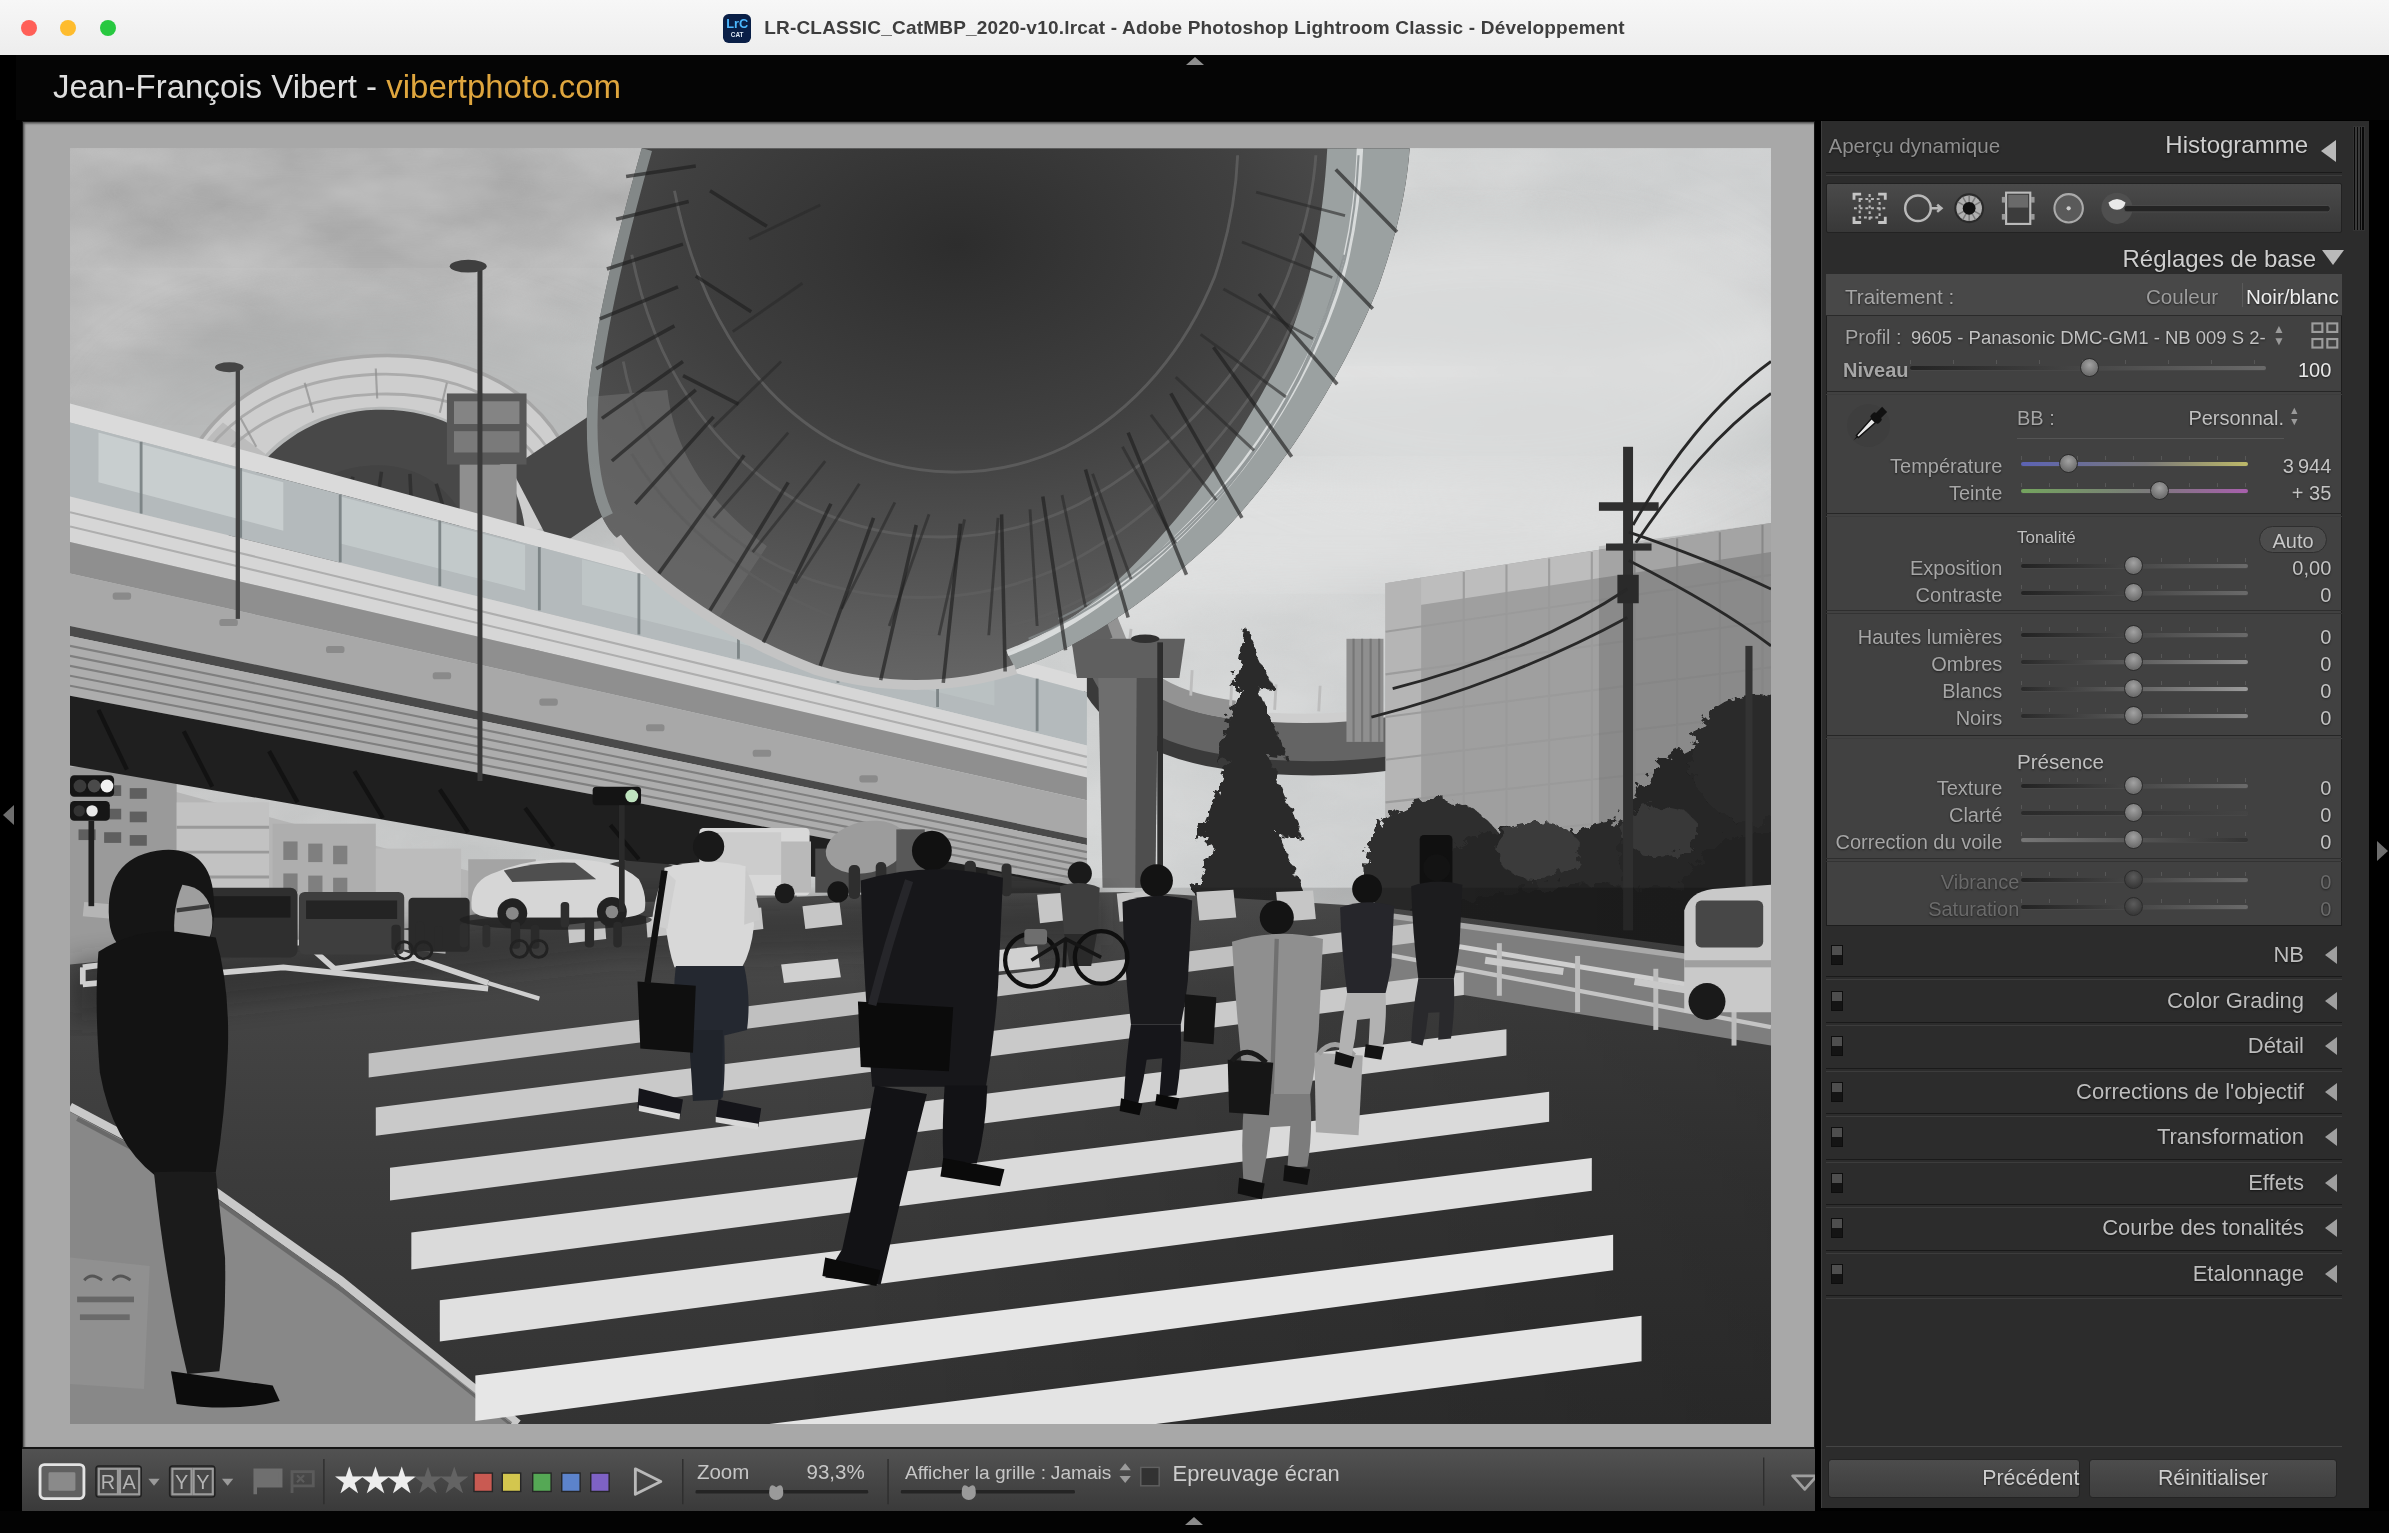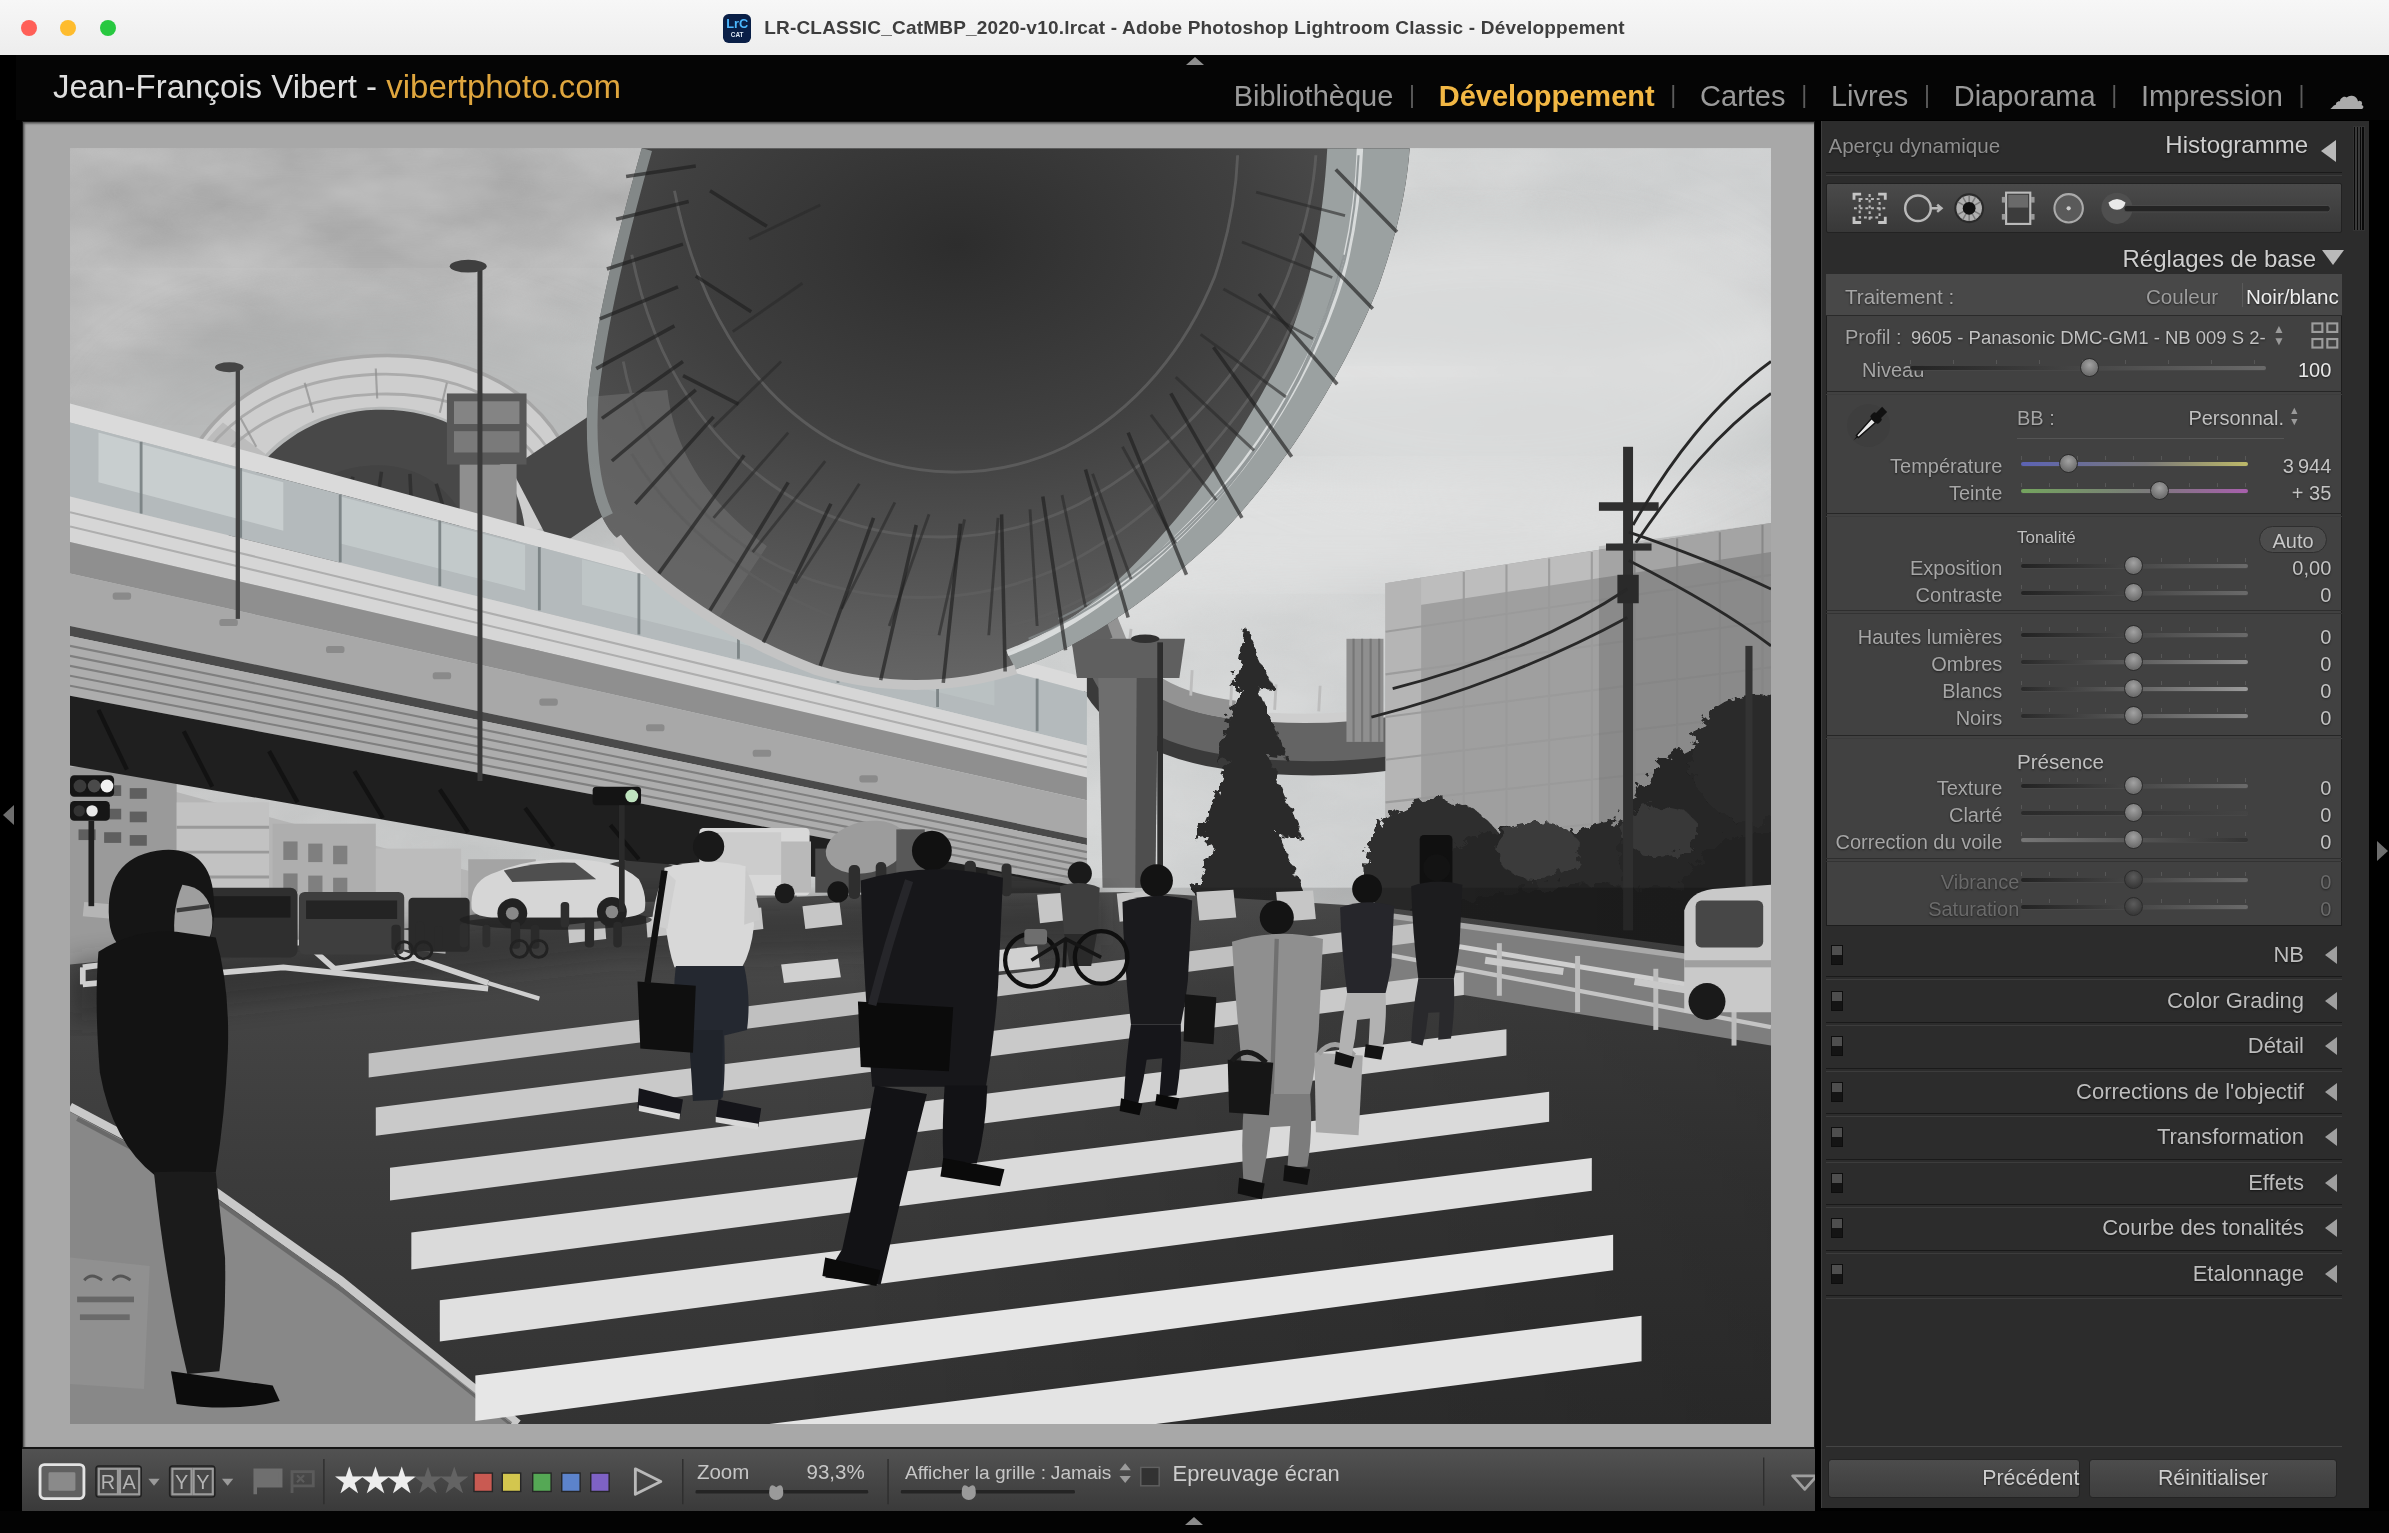--- a/index.html
+++ b/index.html
@@ -79,29 +79,20 @@
     <div class="tl" style="left:100px; background:#28c840;"></div>
     <div id="title">LR-CLASSIC_CatMBP_2020-v10.lrcat - Adobe Photoshop Lightroom Classic - Développement</div>
     <div id="lrc">
         <div class="a">LrC</div>
         <div class="b">CAT</div>
       </div>
   </div>
 
   <div id="topbar">
     <div id="identity">Jean-François Vibert - <span class="gold">vibertphoto.com</span></div>
-    <div id="modules">
-      <span>Bibliothèque</span><span class="sep">|</span>
-      <span class="act">Développement</span><span class="sep">|</span>
-      <span>Cartes</span><span class="sep">|</span>
-      <span>Livres</span><span class="sep">|</span>
-      <span>Diaporama</span><span class="sep">|</span>
-      <span>Impression</span><span class="sep">|</span>
-      <span style="color:#ababab; font-size:37px; position:relative; top:2.8px;">☁</span>
-    </div>
   </div>
   <div class="toparrow"></div>
 
   <div id="well"></div>
   <div id="photo">
   <svg width="1701" height="1276" viewBox="0 0 2392 1794">
     <defs>
       <linearGradient id="sky" x1="0" y1="0" x2="1" y2="0.25">
         <stop offset="0" stop-color="#b5b5b5"></stop>
         <stop offset="0.45" stop-color="#c4c6c6"></stop>
@@ -846,21 +837,21 @@
     <div style="left:451px; top:213px; font-size:12px; color:#9a9a9a;">▼</div>
     <svg width="28.4" height="28.4" viewBox="0 0 40 40" style="position:absolute; left:489px; top:201px;">
       <g fill="none" stroke="#9d9d9d" stroke-width="3">
         <rect x="2" y="2" width="14" height="12"></rect>
           <rect x="23" y="2" width="14" height="12"></rect>
         <rect x="2" y="24" width="14" height="12"></rect>
           <rect x="23" y="24" width="14" height="12"></rect>
       </g>
     </svg>
     <div class="srow" style="top:235px;">
-      <div class="sl lab psh" style="left:27px; width:71px; text-align:right;">Niveau</div>
+      <div class="sl lab psh" style="left:14px; width:71px; text-align:center;font-weight:bold;">Niveau</div>
       <div class="tr" style="left:84px; width:356px;"></div>
       <div class="tick" style="left:84px; width:356px; background:repeating-linear-gradient(90deg, #5c5c5c 0 1.4px, transparent 1.4px 43px);"></div>
       <div class="kn" style="left:254px;"></div>
       <div class="val psh" style="color:#e8e8e8;">100</div>
     </div>
 
     <div class="divd" style="top:270px; border-top-color:#262626;"></div>
     <svg width="57" height="57" viewBox="0 0 80 80" style="position:absolute; left:18px; top:276px;">
       <circle cx="40" cy="40" r="30" fill="#3e3e3e"></circle>
       <g transform="rotate(45 40 40)">

